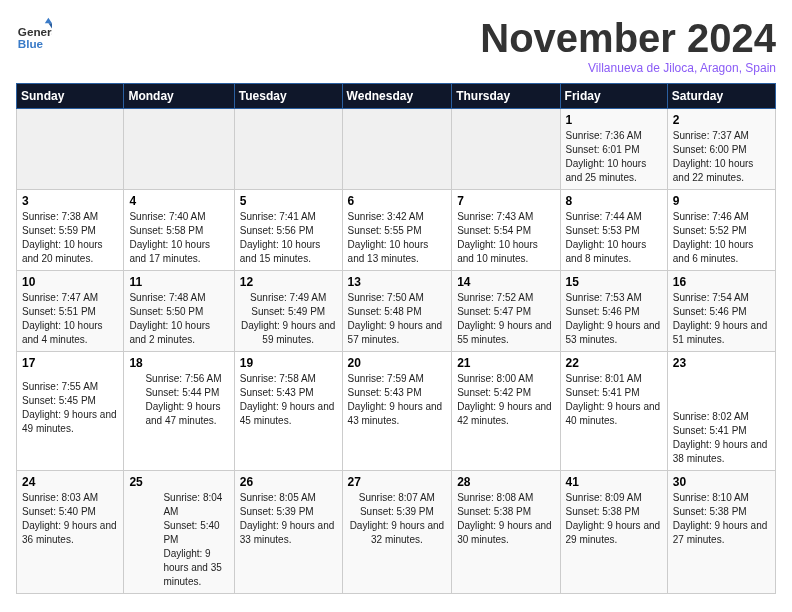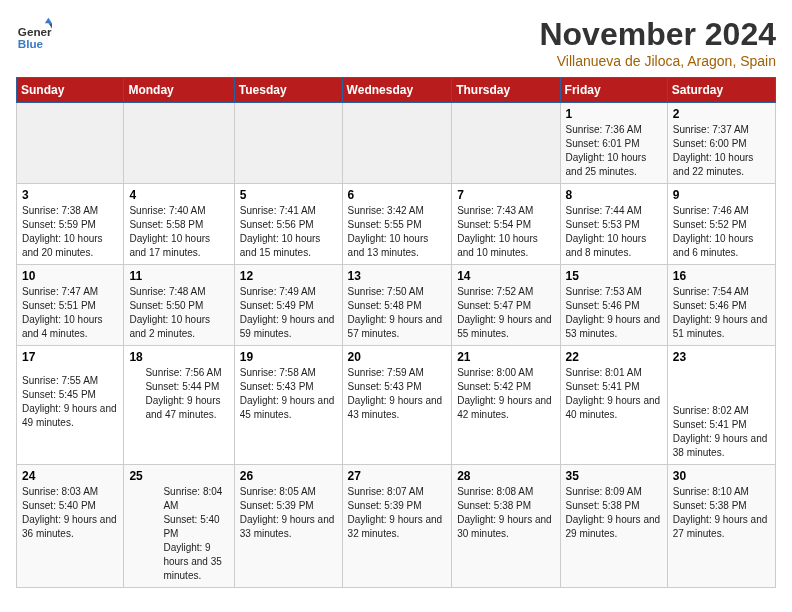--- a/index.html
+++ b/index.html
@@ -22,35 +22,35 @@
       gap: 4px;
     }
     .logo-icon {
       width: 36px;
       height: 36px;
     }
     .title-block {
       text-align: right;
     }
     .month-title {
-      font-size: 32px;
+      font-size: 40px;
       font-weight: bold;
       color: #333;
     }
     .location-title {
-      font-size: 14px;
-      color: #a16207;
+      font-size: 12px;
+      color: #8b5cf6;
     }
     table {
       width: 100%;
       border-collapse: collapse;
       font-size: 11px;
     }
     thead tr th {
-      background-color: #b91c1c;
+      background-color: #0f172a;
       color: #fff;
       padding: 5px 4px;
       text-align: left;
       font-size: 12px;
       border: 1px solid #2a5fa0;
     }
     tbody tr td {
       vertical-align: top;
       border: 1px solid #ccc;
       padding: 4px 5px;
@@ -179,21 +179,21 @@
 Daylight: 10 hours and 4 minutes.</div>
         </td>
         <td>
           <span class="day-num">11</span>
           <div class="day-info" style="white-space: pre-line;">Sunrise: 7:48 AM
 Sunset: 5:50 PM
 Daylight: 10 hours and 2 minutes.</div>
         </td>
         <td>
           <span class="day-num">12</span>
-          <div class="day-info" style="white-space: pre-line;">Sunrise: 7:49 AM
+          <div class="day-info" style="white-space: pre-line; text-align: center;">Sunrise: 7:49 AM
 Sunset: 5:49 PM
 Daylight: 9 hours and 59 minutes.</div>
         </td>
         <td>
           <span class="day-num">13</span>
           <div class="day-info" style="white-space: pre-line;">Sunrise: 7:50 AM
 Sunset: 5:48 PM
 Daylight: 9 hours and 57 minutes.</div>
         </td>
         <td>
@@ -273,32 +273,32 @@
 Daylight: 9 hours and 35 minutes.</div>
         </td>
         <td>
           <span class="day-num">26</span>
           <div class="day-info" style="white-space: pre-line;">Sunrise: 8:05 AM
 Sunset: 5:39 PM
 Daylight: 9 hours and 33 minutes.</div>
         </td>
         <td>
           <span class="day-num">27</span>
-          <div class="day-info" style="white-space: pre-line;">Sunrise: 8:07 AM
+          <div class="day-info" style="white-space: pre-line; text-align: center;">Sunrise: 8:07 AM
 Sunset: 5:39 PM
 Daylight: 9 hours and 32 minutes.</div>
         </td>
         <td>
           <span class="day-num">28</span>
           <div class="day-info" style="white-space: pre-line;">Sunrise: 8:08 AM
 Sunset: 5:38 PM
 Daylight: 9 hours and 30 minutes.</div>
         </td>
         <td>
-          <span class="day-num">35</span>
+          <span class="day-num">41</span>
           <div class="day-info" style="white-space: pre-line;">Sunrise: 8:09 AM
 Sunset: 5:38 PM
 Daylight: 9 hours and 29 minutes.</div>
         </td>
         <td>
           <span class="day-num">30</span>
           <div class="day-info" style="white-space: pre-line;">Sunrise: 8:10 AM
 Sunset: 5:38 PM
 Daylight: 9 hours and 27 minutes.</div>
         </td>

